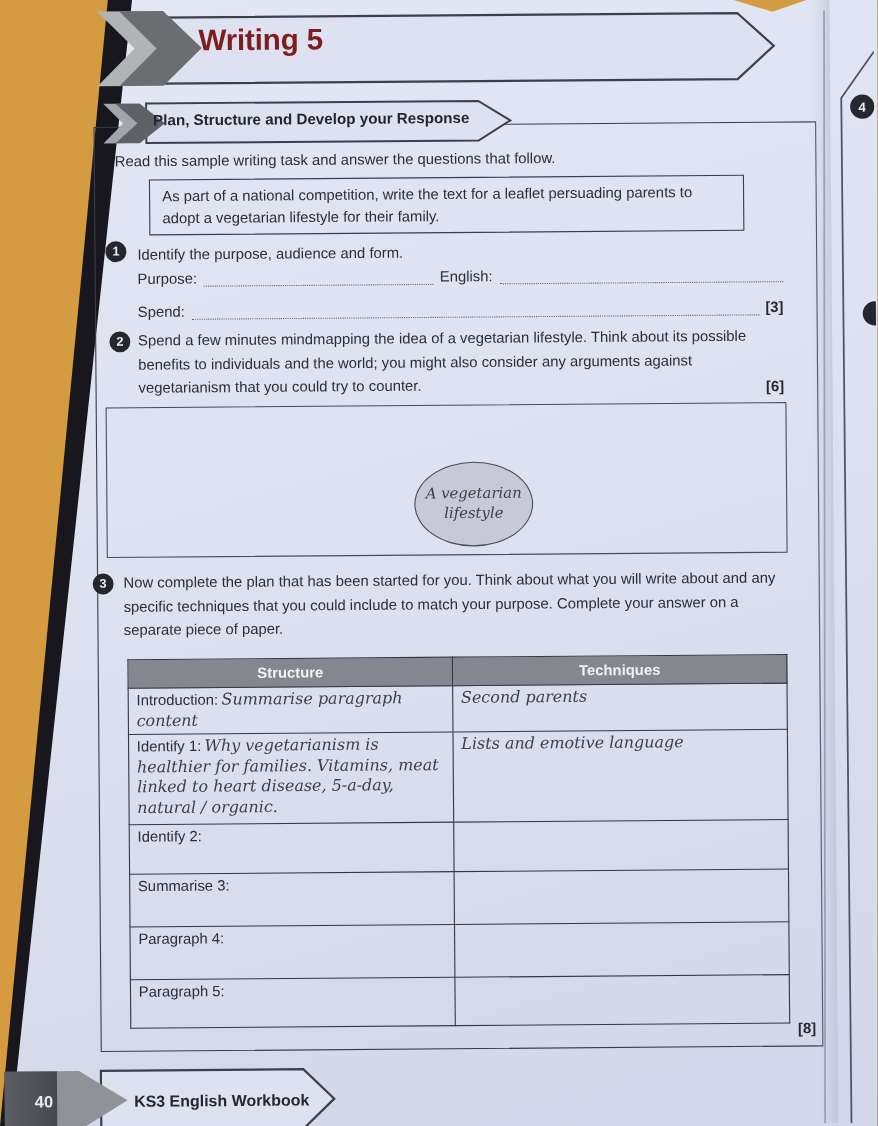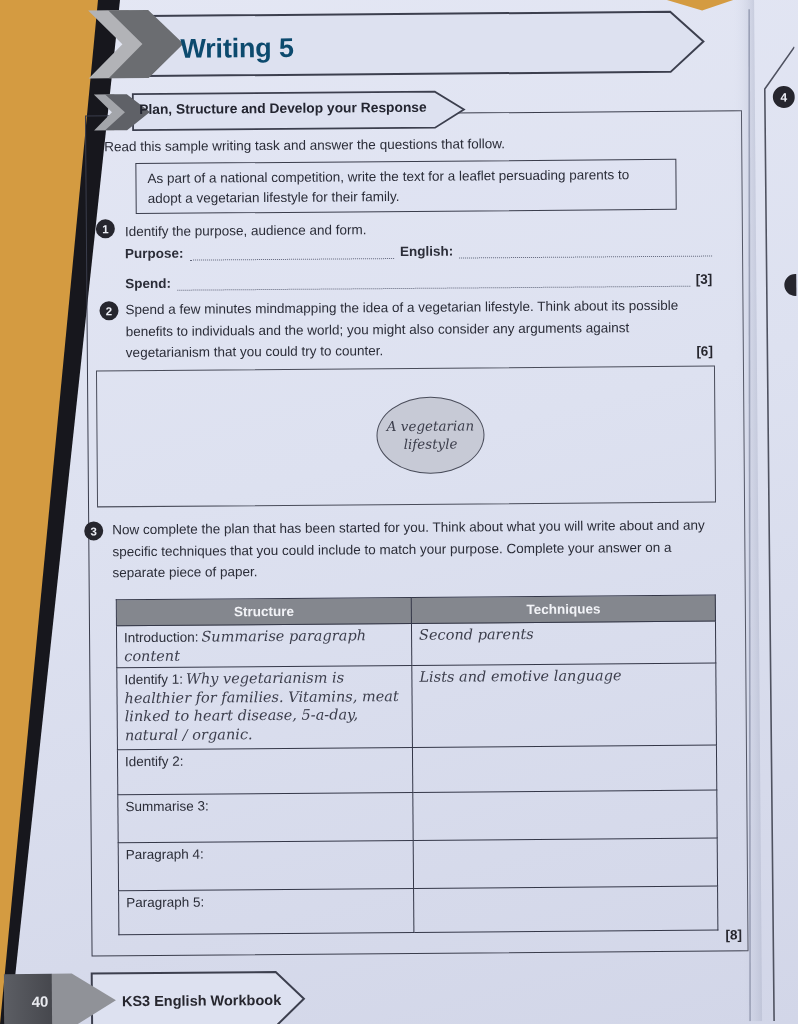--- a/index.html
+++ b/index.html
@@ -20,49 +20,49 @@
     clip-path:polygon(120px 0, 798px 0, 798px 1024px, 10px 1024px);
   }
   #content { position:absolute; inset:0; z-index:3; transform:rotate(-0.45deg); transform-origin:400px 500px; }
   #shapes { position:absolute; left:0; top:0; z-index:2; }
   .abs { position:absolute; }
   #main-box {
     position:absolute; left:88px; top:113px; width:657px; height:841px;
     border:1.8px solid #3a3d4c; z-index:1;
   }
   #page-title {
-    left:184px; top:32px; font-size:27px; font-weight:bold; color:#0c4a6e;
+    left:184px; top:20px; font-size:27px; font-weight:bold; color:#7f1d1d;
     letter-spacing:-0.2px; z-index:4;
   }
   #section-title {
     left:136px; top:100px; width:300px; text-align:center;
     font-size:13.8px; font-weight:bold; color:#232530; z-index:4;
   }
   #intro-text { left:107px; top:137px; font-size:13.5px; z-index:4; }
   #task-box {
     left:138px; top:161px; width:541px; min-height:47px;
     border:1.6px solid #3a3d4c; padding:5px 11px;
     font-size:13.5px; line-height:1.45; z-index:4; background:rgba(222,226,241,0.5);
   }
   .q-badge {
     width:19px; height:19px; border-radius:50%; background:#26262e; color:#eceef5;
     font-size:11.5px; font-weight:bold; display:flex; align-items:center; justify-content:center;
     z-index:4;
   }
   .q-text { font-size:13.5px; line-height:1.6; z-index:4; }
   .answer-row { display:flex; align-items:flex-end; gap:6px; z-index:4; }
-  .field-label { font-weight:bold; font-size:13.5px; white-space:nowrap; }
+  .field-label { font-weight:normal; font-size:13.5px; white-space:nowrap; }
   .dots { border-bottom:1.6px dotted #60657a; height:15px; }
   .marks { font-weight:bold; font-size:13.5px; color:#26262e; white-space:nowrap; }
   #mindmap-box {
     left:97px; top:368px; width:619px; height:137px;
     border:1.4px solid #494c5a; z-index:4;
   }
   #mindmap-oval {
-    position:absolute; left:279px; top:28px; width:108px; height:77px;
+    position:absolute; left:279px; top:51px; width:108px; height:77px;
     background:#c7cad6; border:1.4px solid #494c5a; border-radius:50%;
     display:flex; align-items:center; justify-content:center; text-align:center;
   }
   .hand { font-family:"DejaVu Serif", serif; font-style:italic; color:#3c3e4c; }
   #mindmap-oval .hand { font-size:13.5px; line-height:1.3; width:92px; }
   #plan-table {
     left:115px; top:597px; width:599px; border-collapse:collapse; z-index:4;
     table-layout:fixed;
   }
   #plan-table th, #plan-table td {

